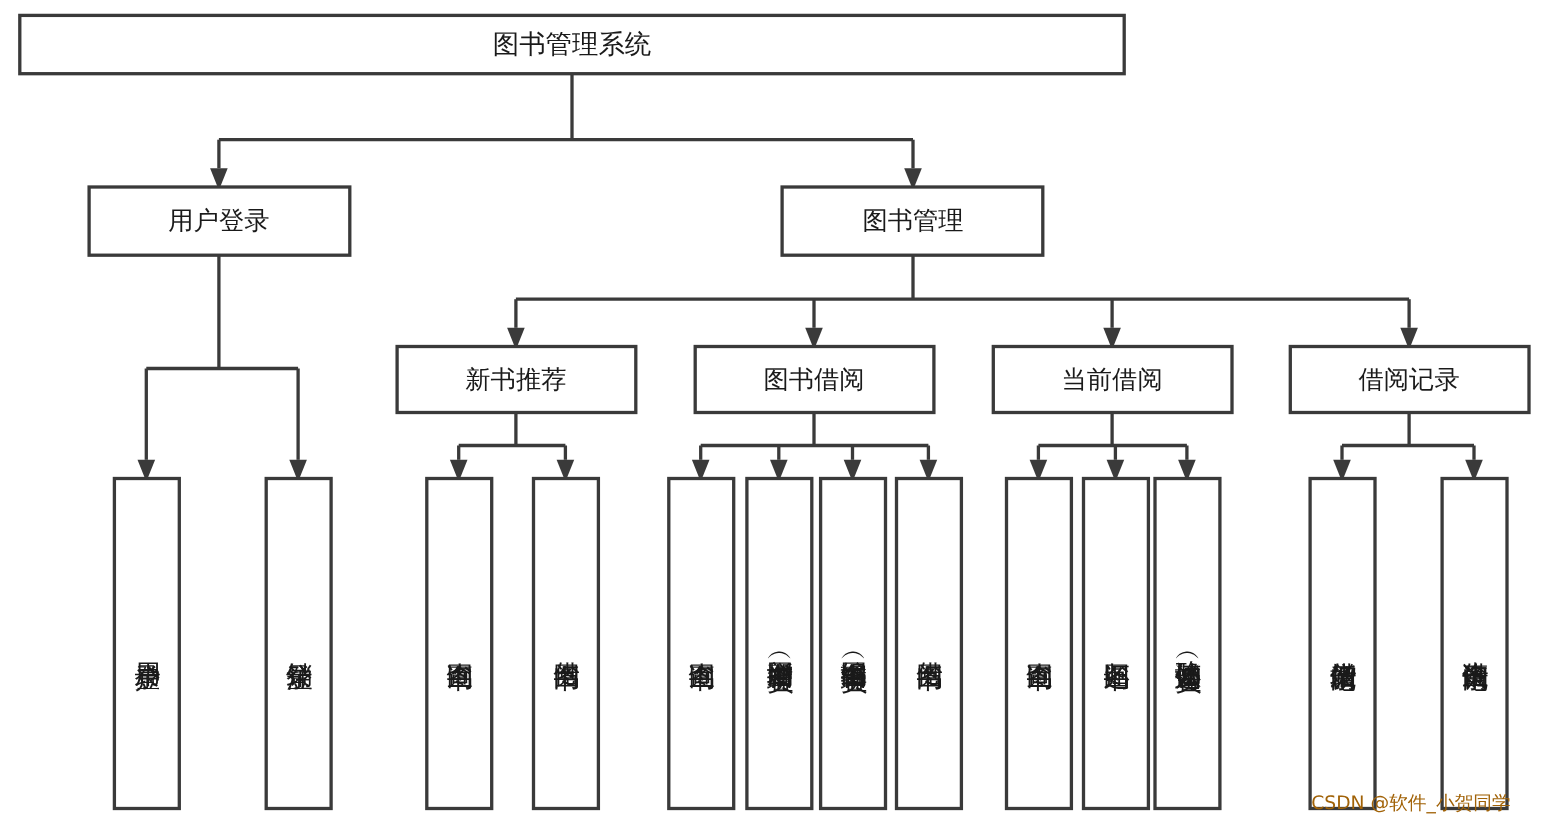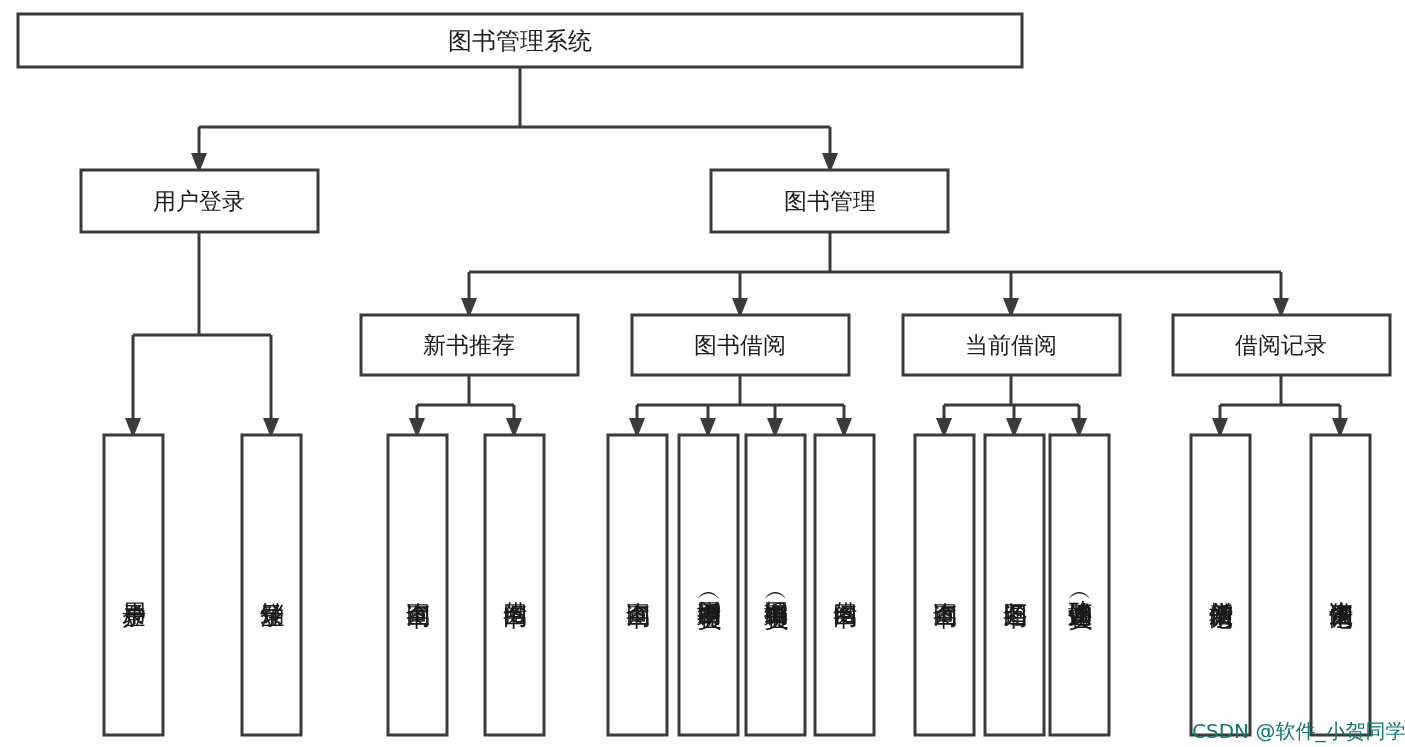--- a/index.html
+++ b/index.html
@@ -68,22 +68,22 @@
     align-items: center;
     justify-content: center;
     text-align: center;
     white-space: nowrap;
     pointer-events: none;
     user-select: none;
   }
   .watermark {
     position: absolute;
     font-family: "DejaVu Sans", "Liberation Sans", sans-serif;
-    font-size: 20px;
-    color: #0f766e;
+    font-size: 17px;
+    color: #a16207;
     white-space: nowrap;
     user-select: none;
   }
 </style>
 </head>
 <body>
 
 <div id="diagram-root">
 
   <svg class="diagram-canvas" viewBox="0 0 1405 747" xmlns="http://www.w3.org/2000/svg">

